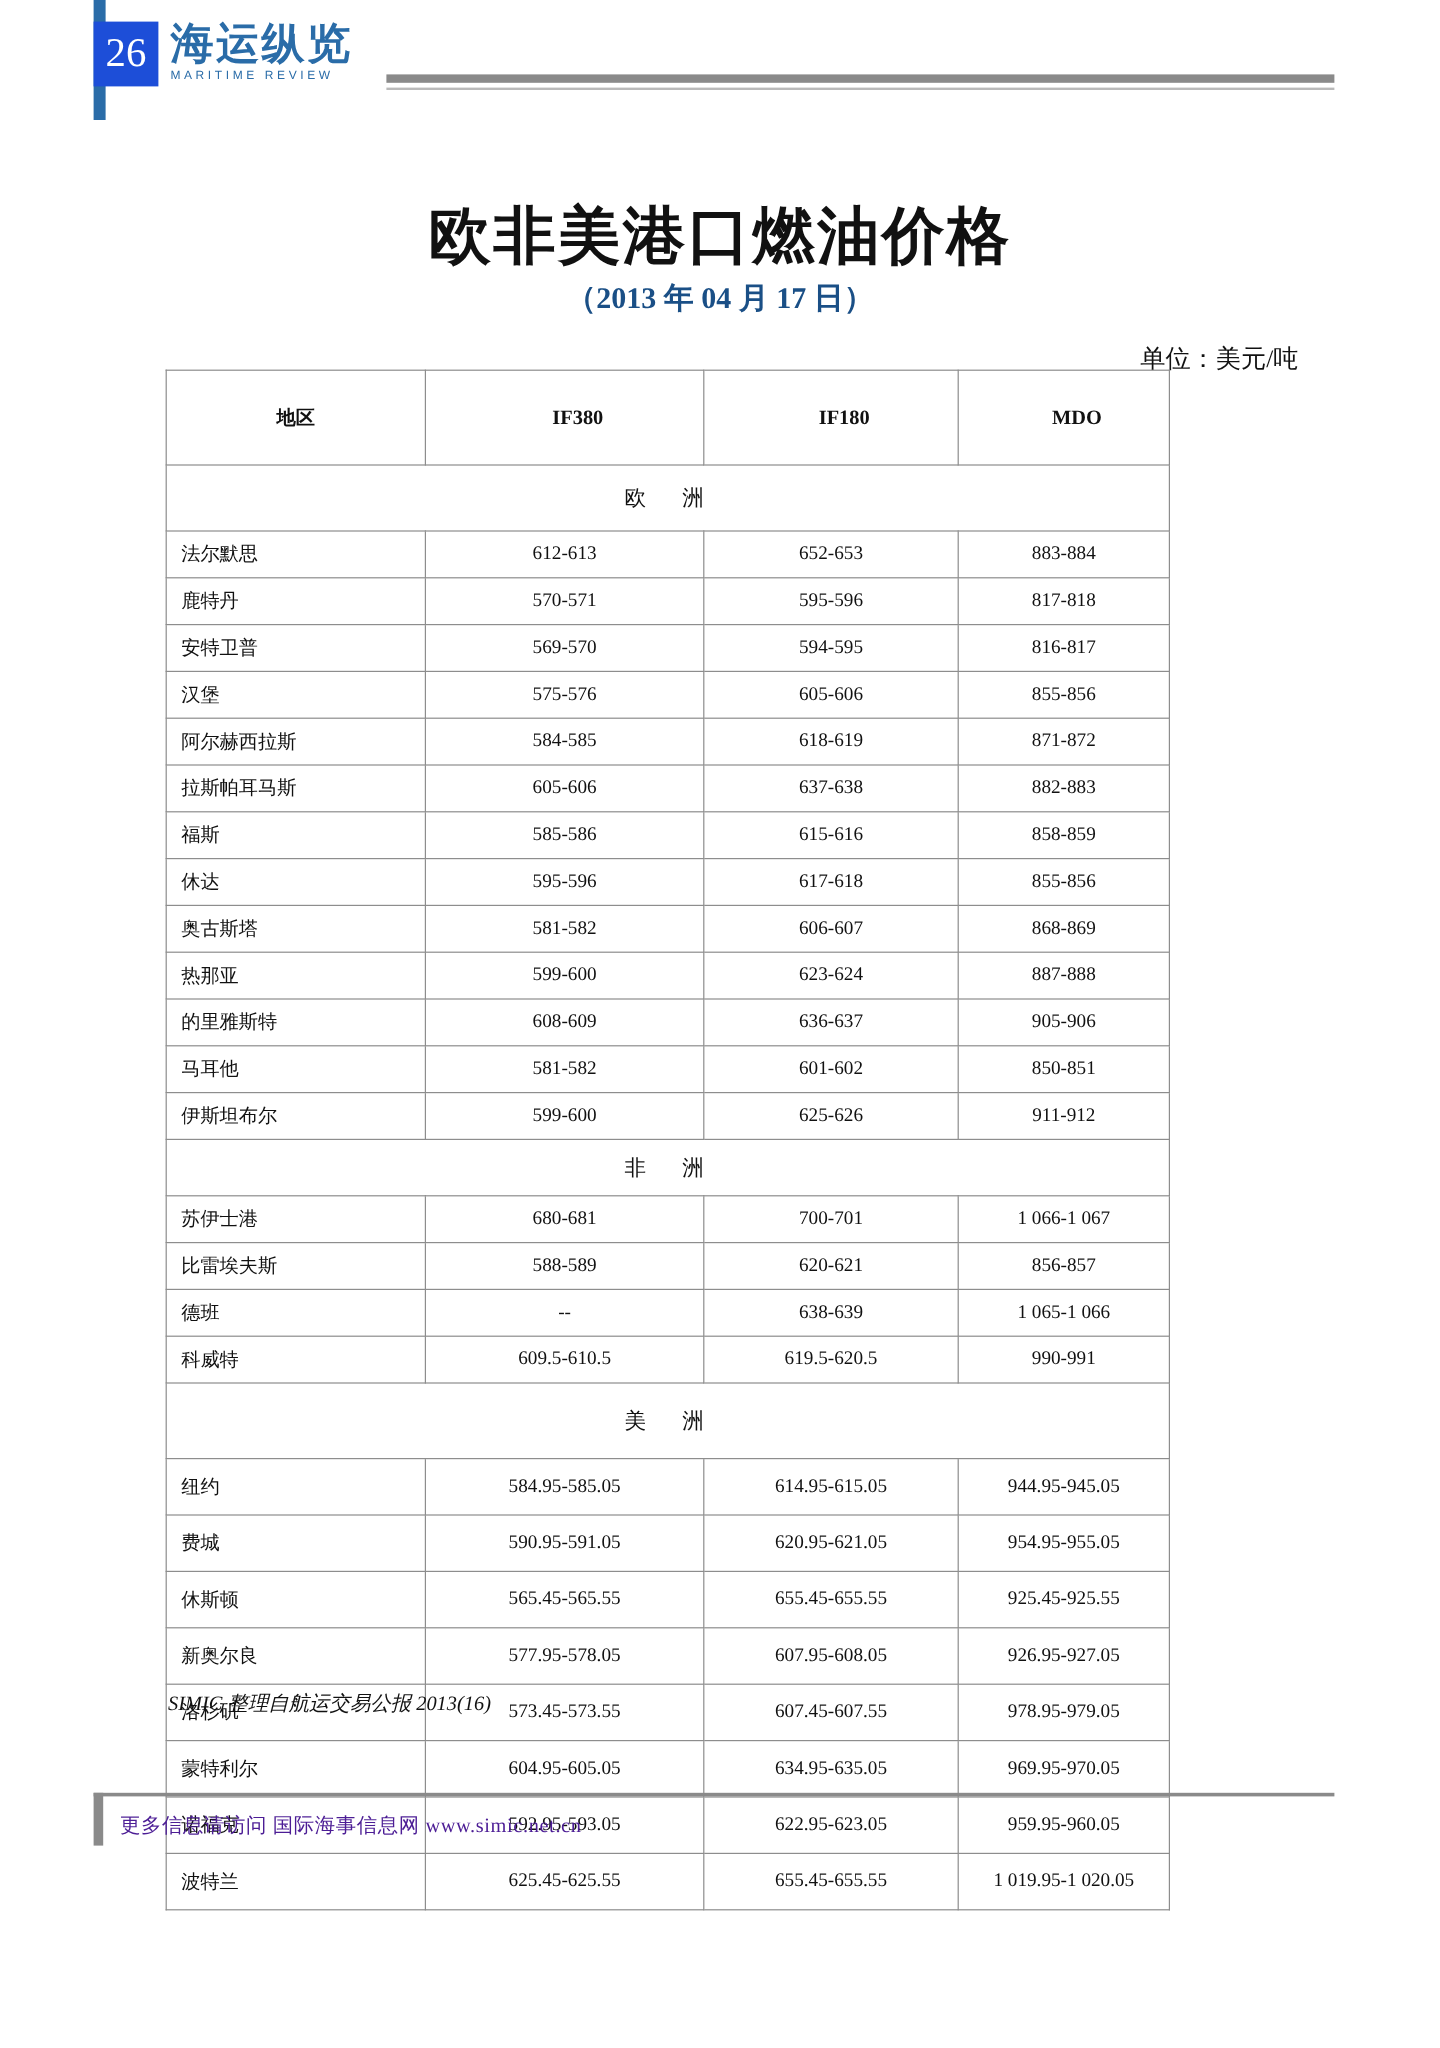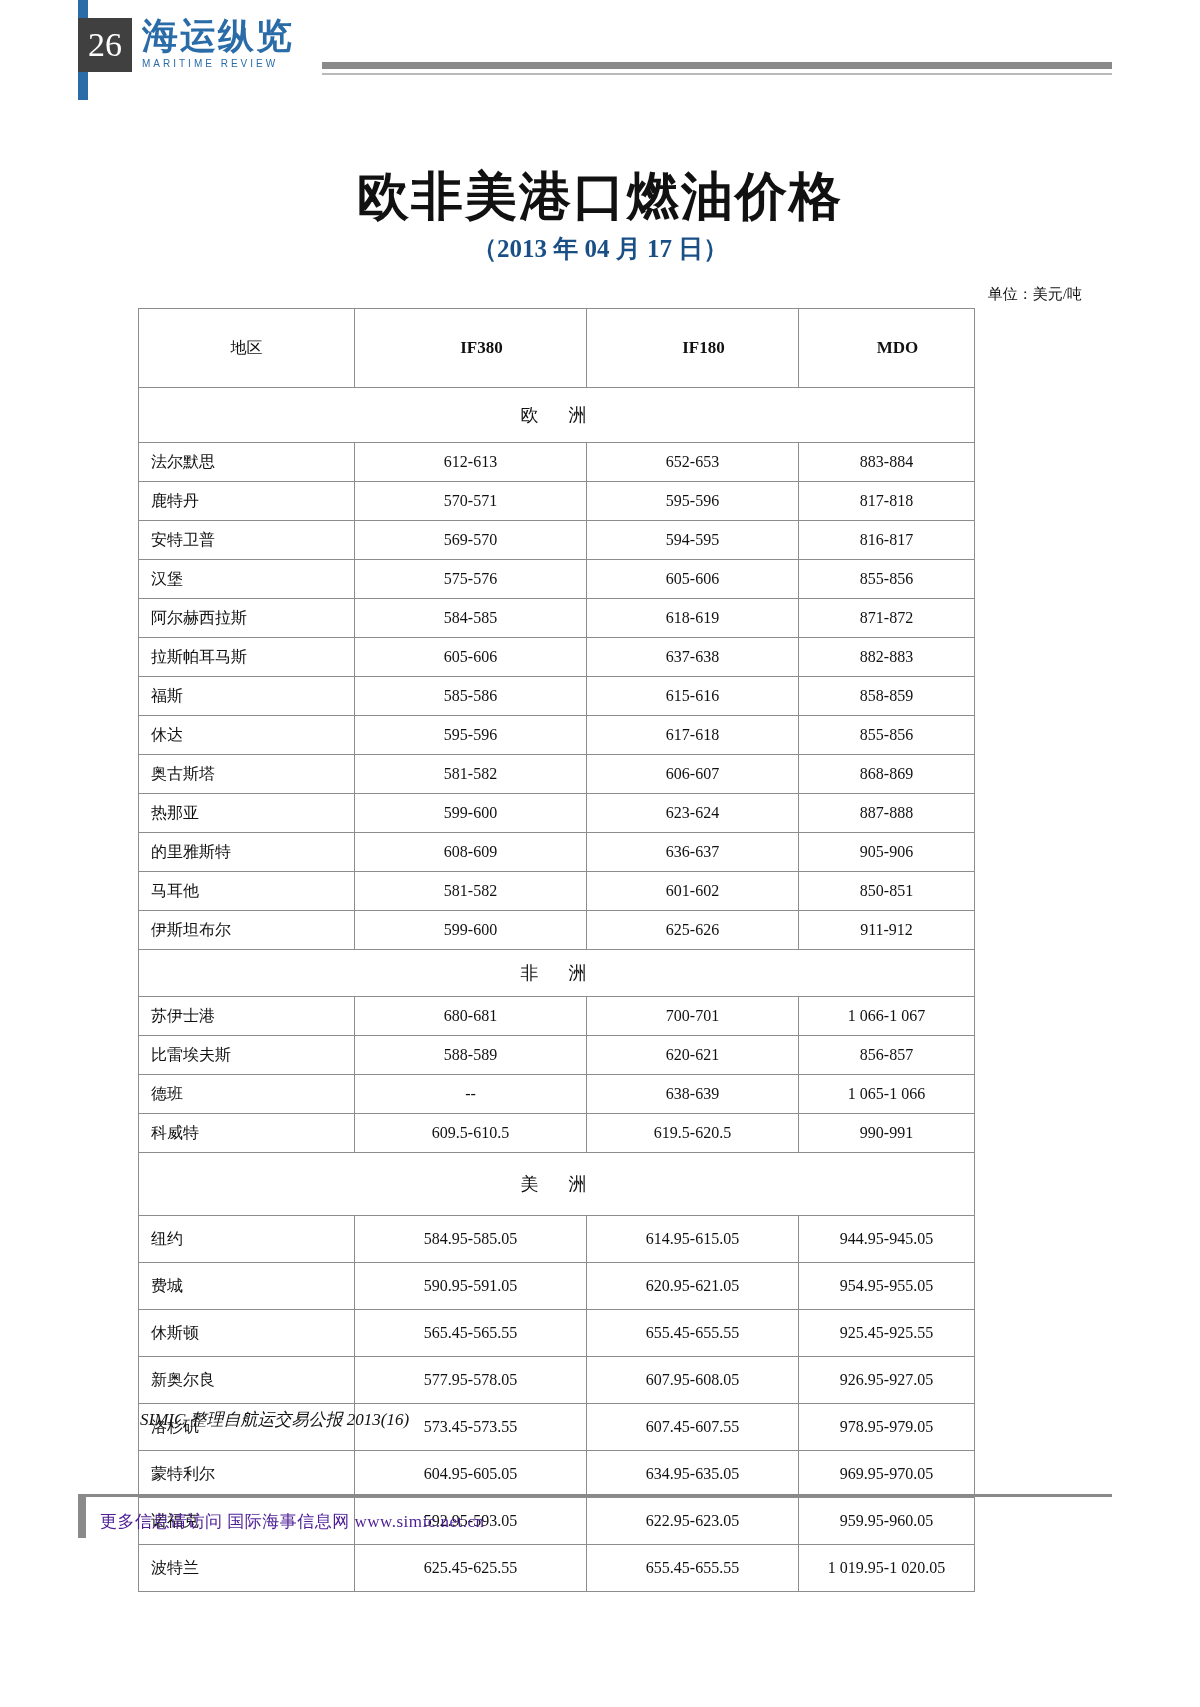--- a/index.html
+++ b/index.html
@@ -31,21 +31,21 @@
     width: 10px;
     height: 100px;
     background: #2a6ca8;
   }
   .page-number-box {
     position: absolute;
     left: 78px;
     top: 18px;
     width: 54px;
     height: 54px;
-    background: #404040;
+    background: #1d4ed8;
     color: #ffffff;
     font-family: "Liberation Serif", serif;
     font-size: 34px;
     line-height: 54px;
     text-align: center;
   }
   .brand {
     position: absolute;
     left: 142px;
     top: 16px;
@@ -102,21 +102,21 @@
     width: 1200px;
     text-align: center;
     font-size: 25px;
     font-weight: bold;
     color: #1a4f86;
   }
   .unit-note {
     position: absolute;
     top: 285px;
     right: 118px;
-    font-size: 15px;
+    font-size: 21px;
     color: #111111;
   }
 
   
   .table-wrap {
     position: absolute;
     left: 138px;
     top: 308px;
     width: 836px;
   }
@@ -135,21 +135,21 @@
   col.c-region { width: 216px; }
   col.c-if380  { width: 232px; }
   col.c-if180  { width: 212px; }
   col.c-mdo    { width: 176px; }
 
   thead th {
     height: 76px;
     text-align: center;
     font-size: 17px;
   }
-  thead th.hdr-region { font-weight: normal; }
+  thead th.hdr-region { font-weight: bold; }
   thead th.hdr-num {
     font-family: "Liberation Serif", serif;
     font-weight: bold;
     font-size: 17px;
     padding-left: 23px;
   }
 
   tr.section-row td {
     text-align: center;
     font-size: 18px;

